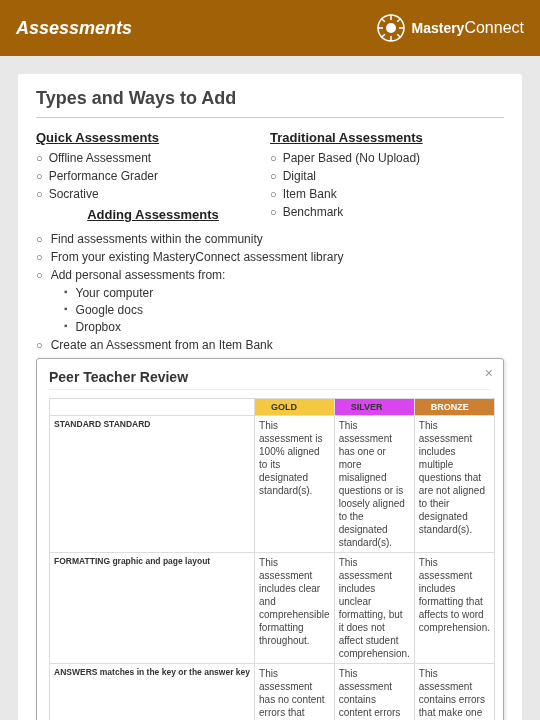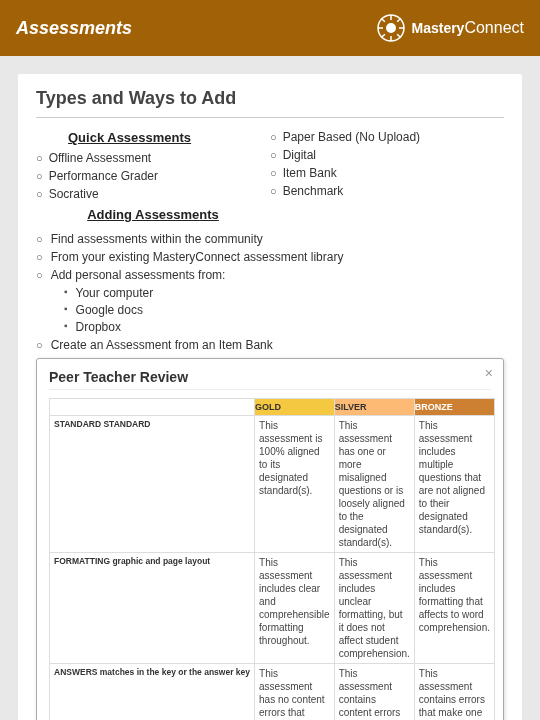--- a/index.html
+++ b/index.html
@@ -62,21 +62,20 @@
     }
     .col {
       flex: 1;
     }
     .col-title {
       font-size: 13px;
       font-weight: bold;
       text-decoration: underline;
       color: #222;
       margin-bottom: 6px;
-      margin-left: 32px;
     }
     .col-item {
       display: flex;
       align-items: flex-start;
       margin-bottom: 4px;
       font-size: 12px;
       color: #333;
     }
     .bullet {
       color: #555;
@@ -163,28 +162,28 @@
 
     
     .rubric-table {
       width: 100%;
       border-collapse: collapse;
       font-size: 9px;
     }
     .rubric-table th {
       background: #fff;
       border: 1px solid #ddd;
-      padding: 3px 0;
+      padding: 3px 16px;
       text-align: left;
       font-weight: bold;
       color: #555;
       font-size: 9px;
     }
     .rubric-table th.gold { background: #f5c842; color: #333; }
-    .rubric-table th.silver { background: #fdba74; color: #333; }
+    .rubric-table th.silver { background: #d946ef; color: #333; }
     .rubric-table th.bronze { background: #cd7f32; color: #fff; }
     .rubric-table td {
       border: 1px solid #ddd;
       padding: 3px 4px;
       vertical-align: top;
       color: #444;
       font-size: 10px;
       line-height: 1.3;
     }
     .rubric-table td.row-header {
@@ -246,20 +245,21 @@
           <span class="bullet">○</span>
           <span>Socrative</span>
         </div>
 
         <div class="adding-section" style="margin-top:6px;">
           <span class="adding-title">Adding Assessments</span>
         </div>
       </div>
 
       <div class="col">
+        <div class="col-title">Traditional Assessments</div>
         <div class="col-item">
           <span class="bullet">○</span>
           <span>Paper Based (No Upload)</span>
         </div>
         <div class="col-item">
           <span class="bullet">○</span>
           <span>Digital</span>
         </div>
         <div class="col-item">
           <span class="bullet">○</span>

